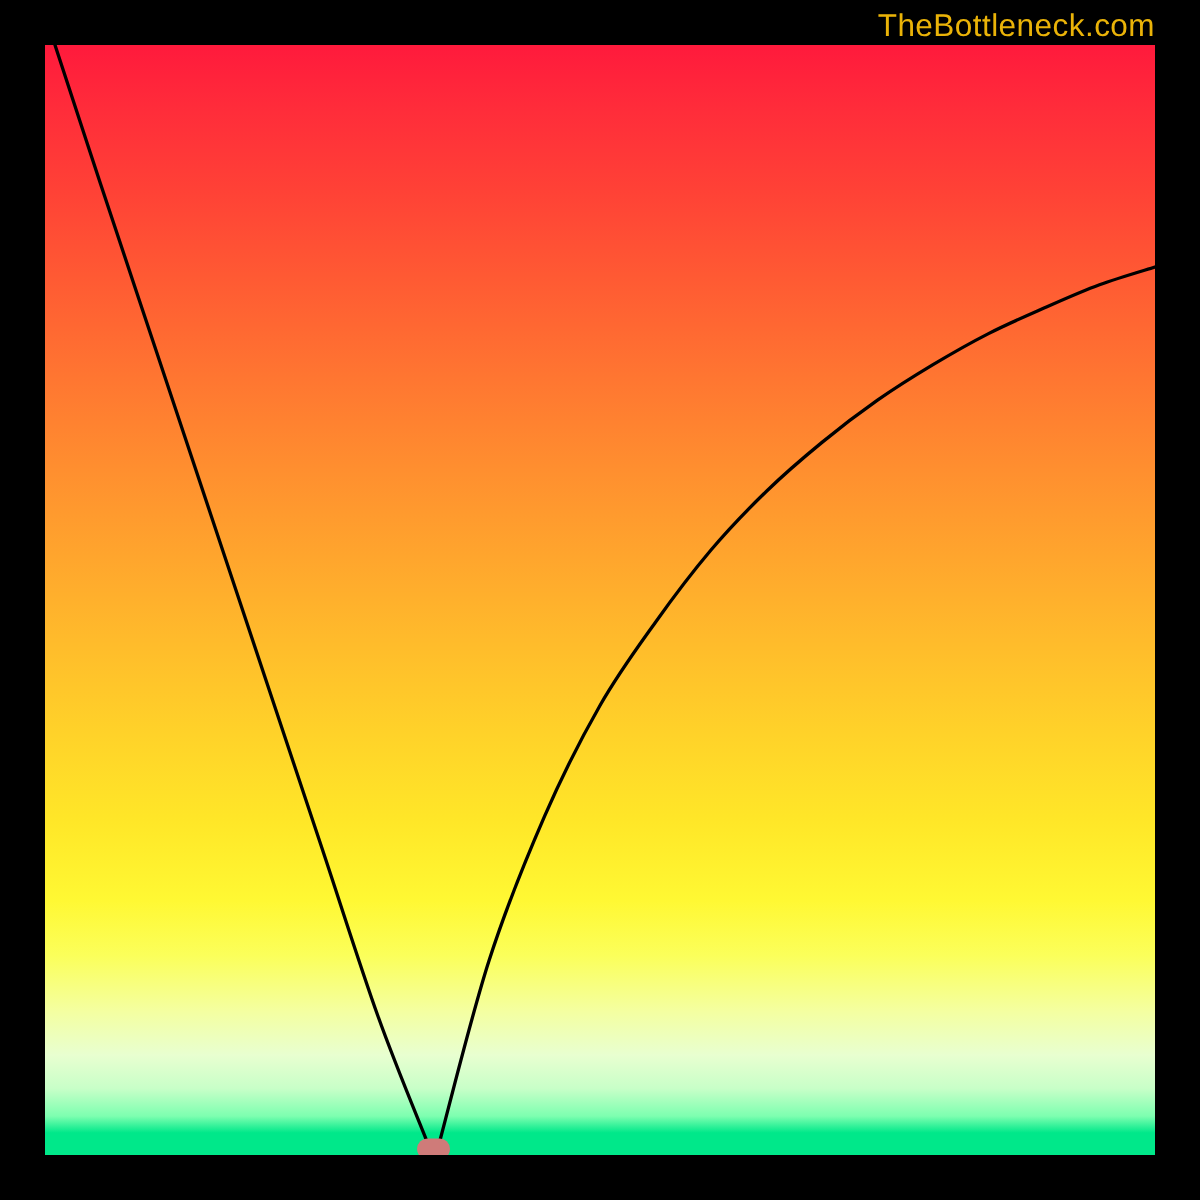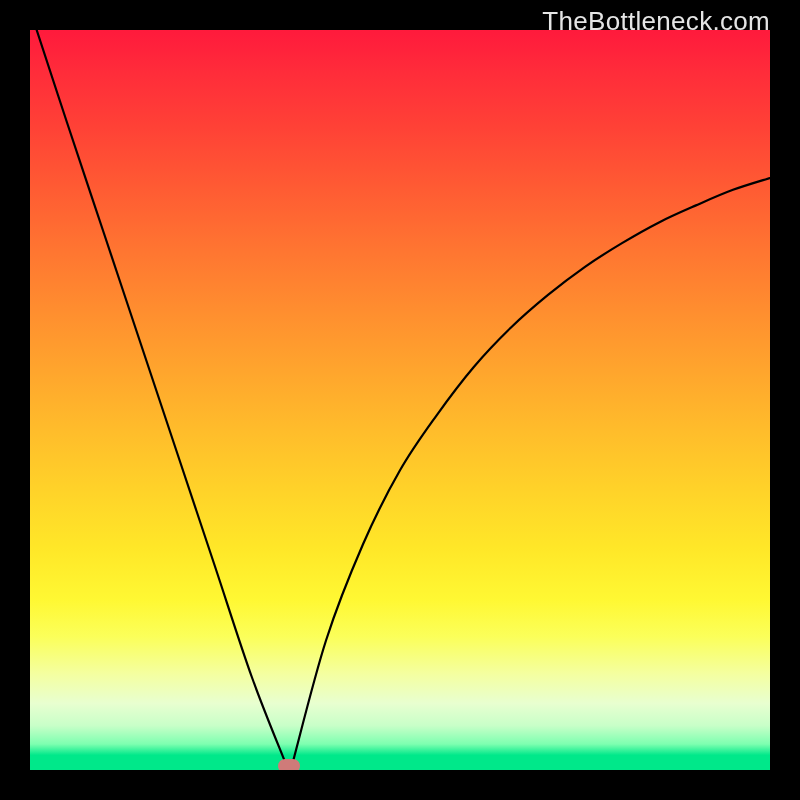--- a/index.html
+++ b/index.html
@@ -8,22 +8,22 @@
     height: 800px;
     background: #000;
     position: relative;
     font-family: Arial, Helvetica, sans-serif;
     overflow: hidden;
   }
   .watermark {
     position: absolute;
     top: 6px;
     right: 30px;
-    color: #e5e5e5;
-    font-size: 26px;
+    color: #eab308;
+    font-size: 21px;
     font-weight: 500;
     letter-spacing: 0.3px;
     z-index: 10;
   }
   .plot-area {
     position: absolute;
     left: 30px;
     top: 30px;
     width: 740px;
     height: 740px;

